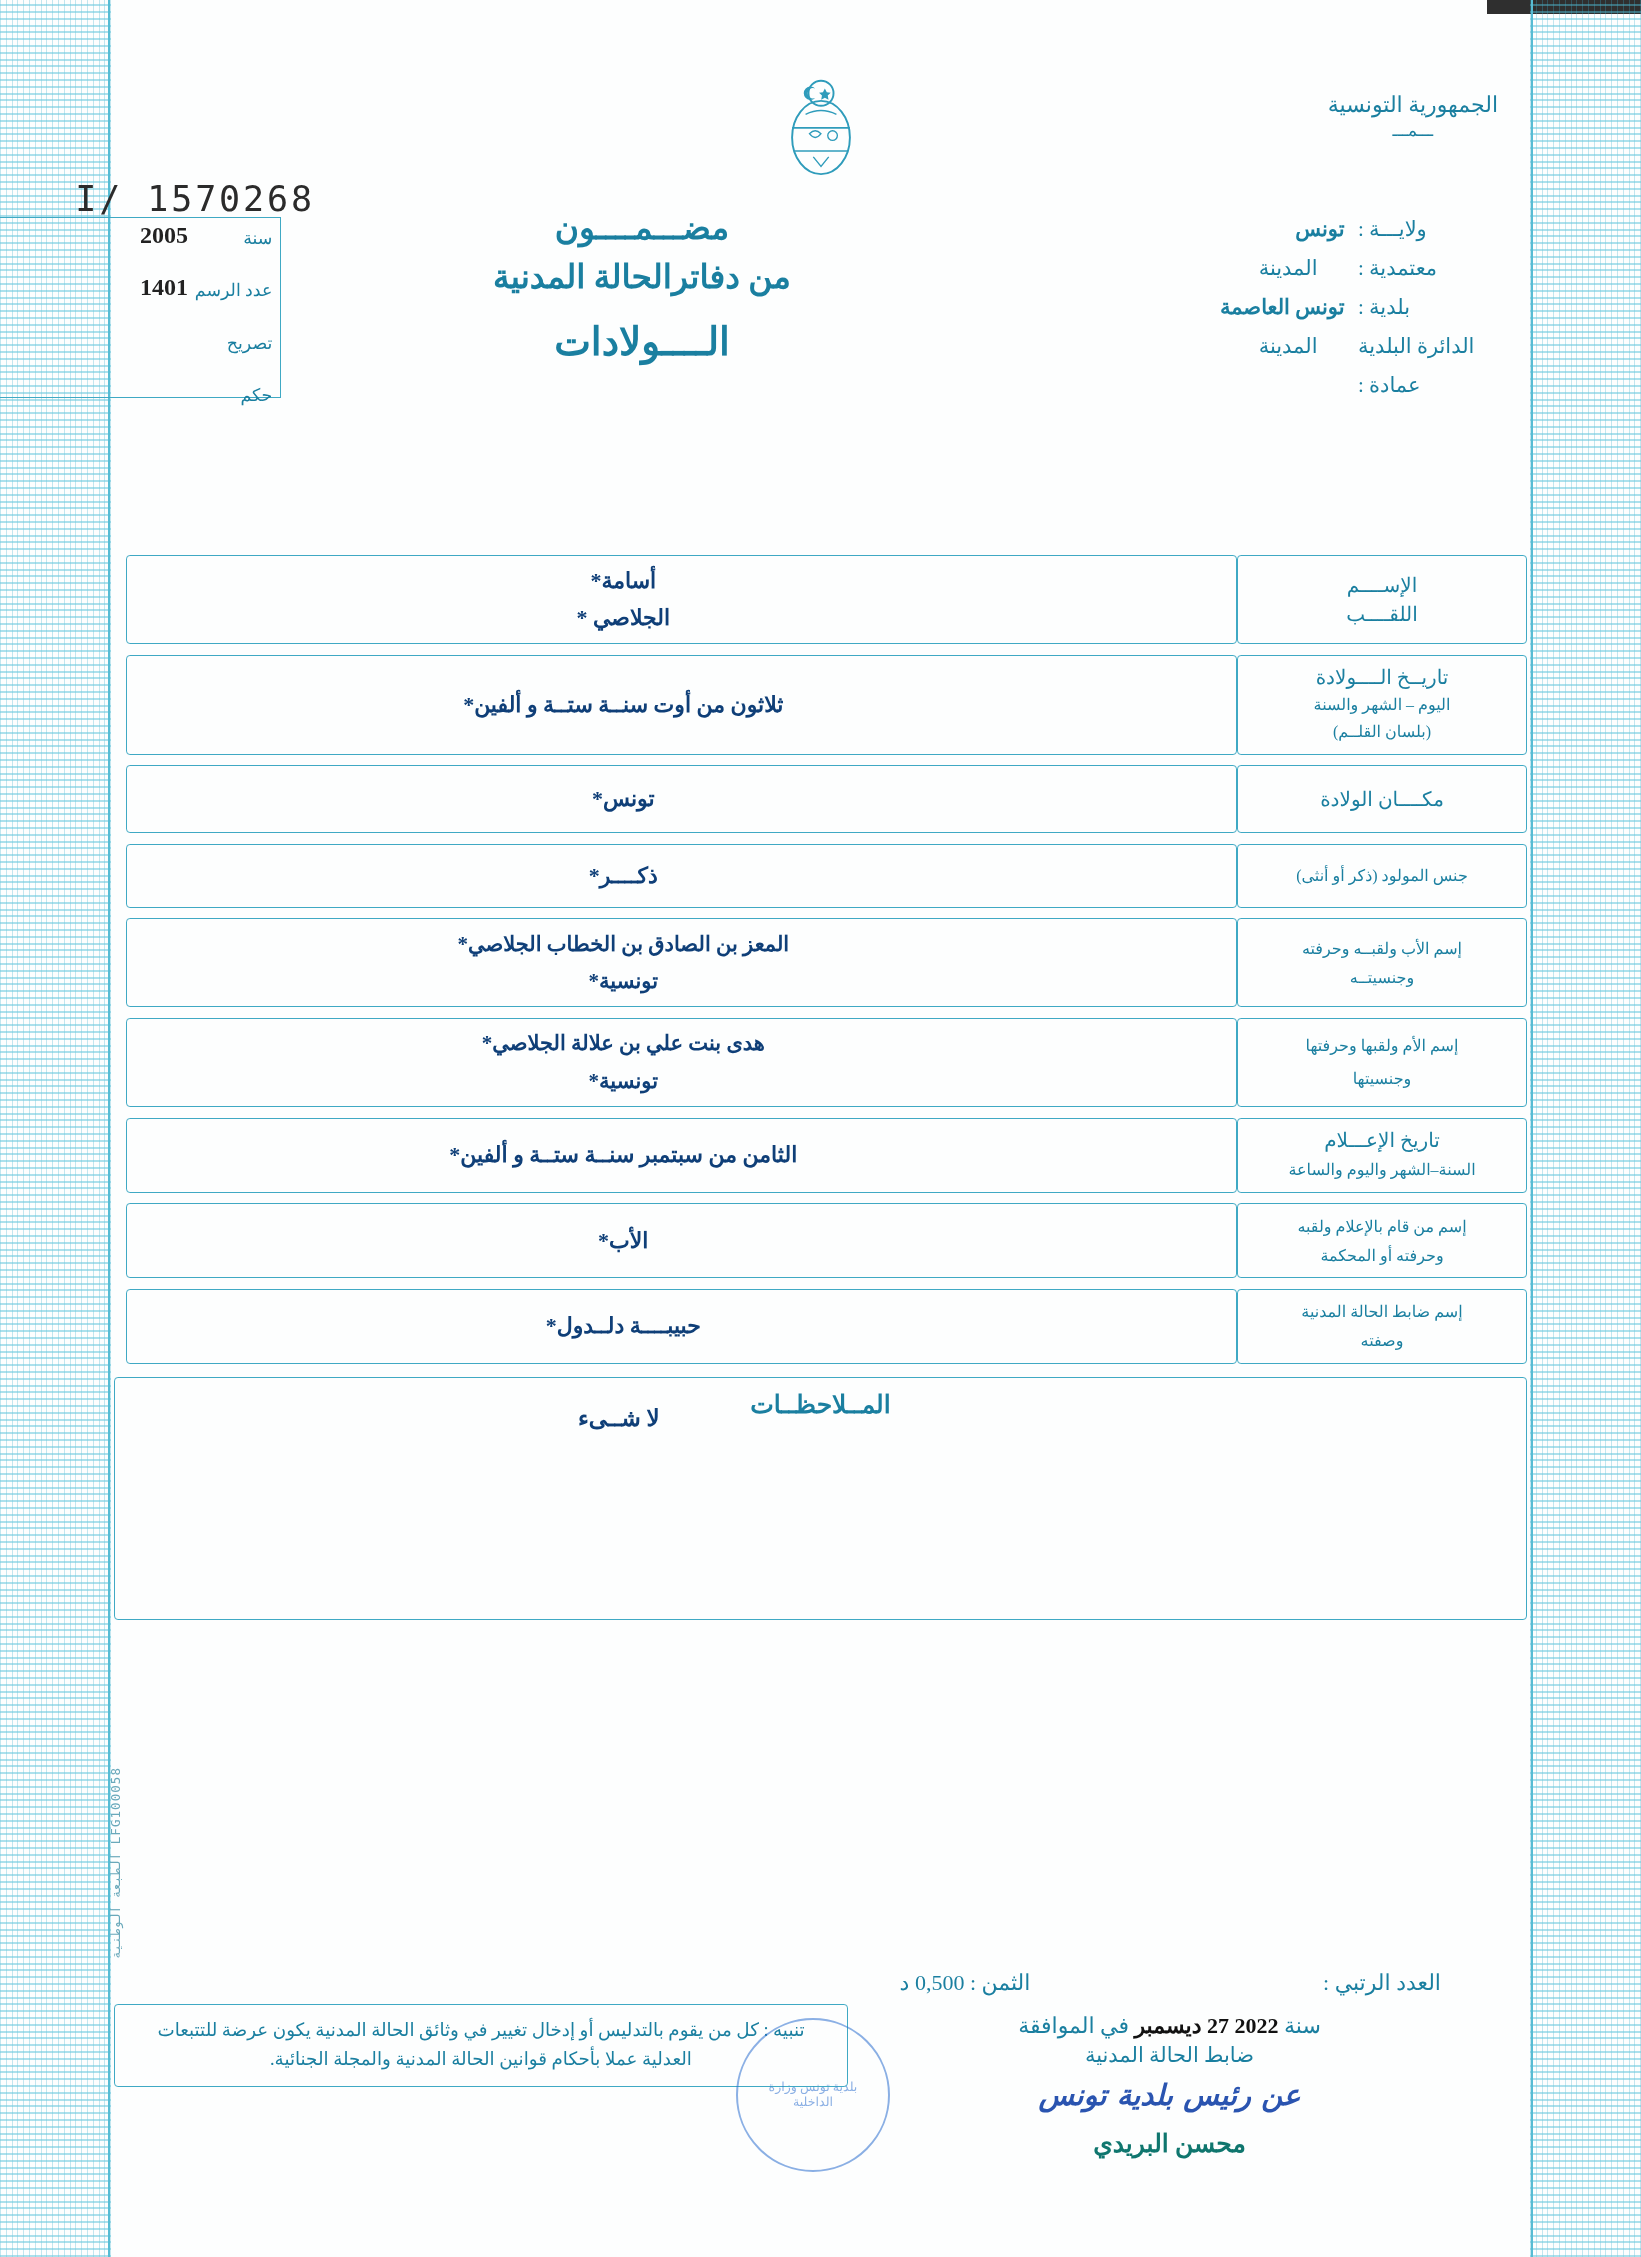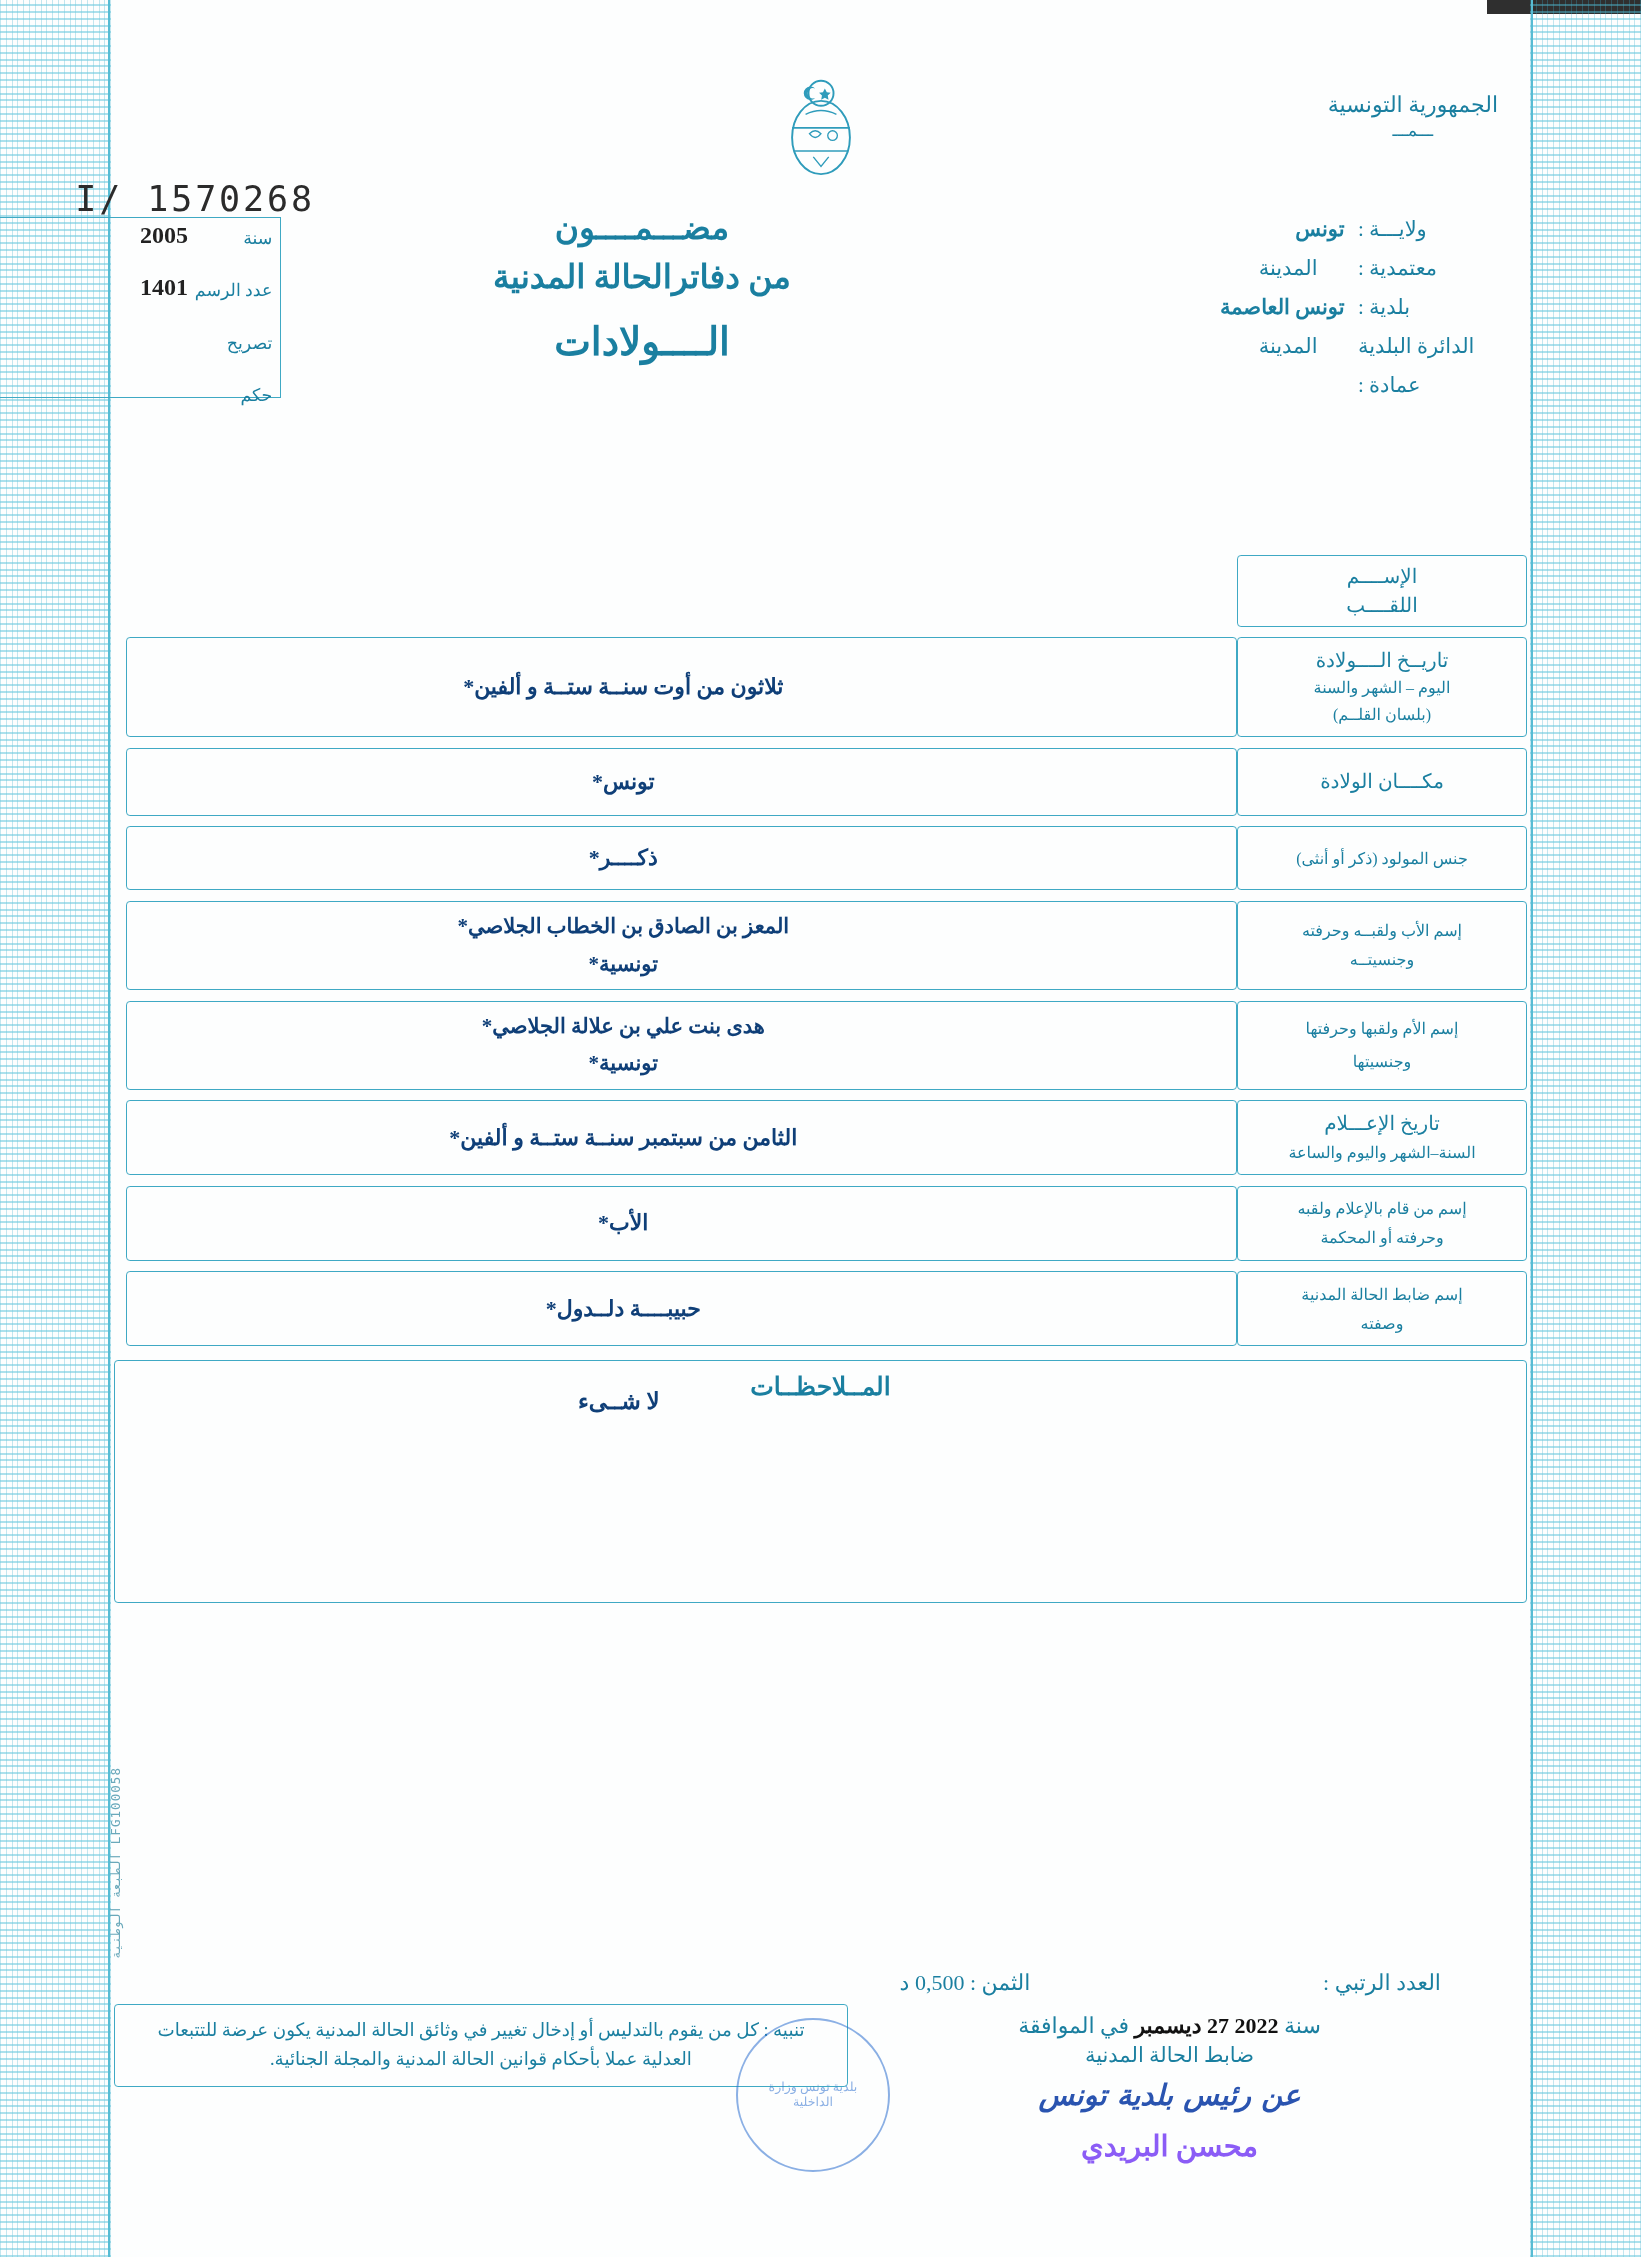--- a/index.html
+++ b/index.html
@@ -162,21 +162,21 @@
   }
   .sign-block .dline{font-size:22px;}
   .sign-block .dline b{font-weight:bold;color:#111;}
   .sign-block .officer{font-size:21px;margin-top:3.9px;}
   .sign-scribble{
     margin-top:9.7px;font-family:"DejaVu Sans",sans-serif;
     font-size:29px;color:#1442a8;font-weight:bold;font-style:italic;
     letter-spacing:1px;opacity:.9;
   }
   .sign-name{
-    margin-top:17.4px;font-size:29px;color:#8b5cf6;font-weight:bold;
+    margin-top:17.4px;font-size:25px;color:#0f766e;font-weight:bold;
   }
   .round-stamp{
     position:absolute;top:2018px;right:637px;width:154px;height:154px;
     border:2.9px solid #2d6fcf;border-radius:50%;opacity:.55;
     display:flex;align-items:center;justify-content:center;text-align:center;
     font-size:12.6px;color:#2d6fcf;line-height:15.4px;padding:9.7px;box-sizing:border-box;
   }
   .vertical-code{
     position:absolute;top:1767px;left:-5.8px;
     writing-mode:vertical-rl;transform:rotate(180deg);
@@ -272,20 +272,24 @@
       </div>
     </div>
 
     <div class="form">
 
       <div class="row r-name">
         <div class="cellLabel">
           <div>الإســــم</div>
           <div>اللقــــب</div>
         </div>
+        <div class="cellValue">
+          <div class="val-line">أسامة*</div>
+          <div class="val-line">الجلاصي *</div>
+        </div>
       </div>
 
       <div class="row r-birthdate">
         <div class="cellLabel">
           <div>تاريــخ الــــولادة</div>
           <div class="sub">اليوم – الشهر والسنة</div>
           <div class="sub">(بلسان القلــم)</div>
         </div>
         <div class="cellValue">
           <div class="val-line">ثلاثون من أوت سنــة ستــة و ألفين*</div>

